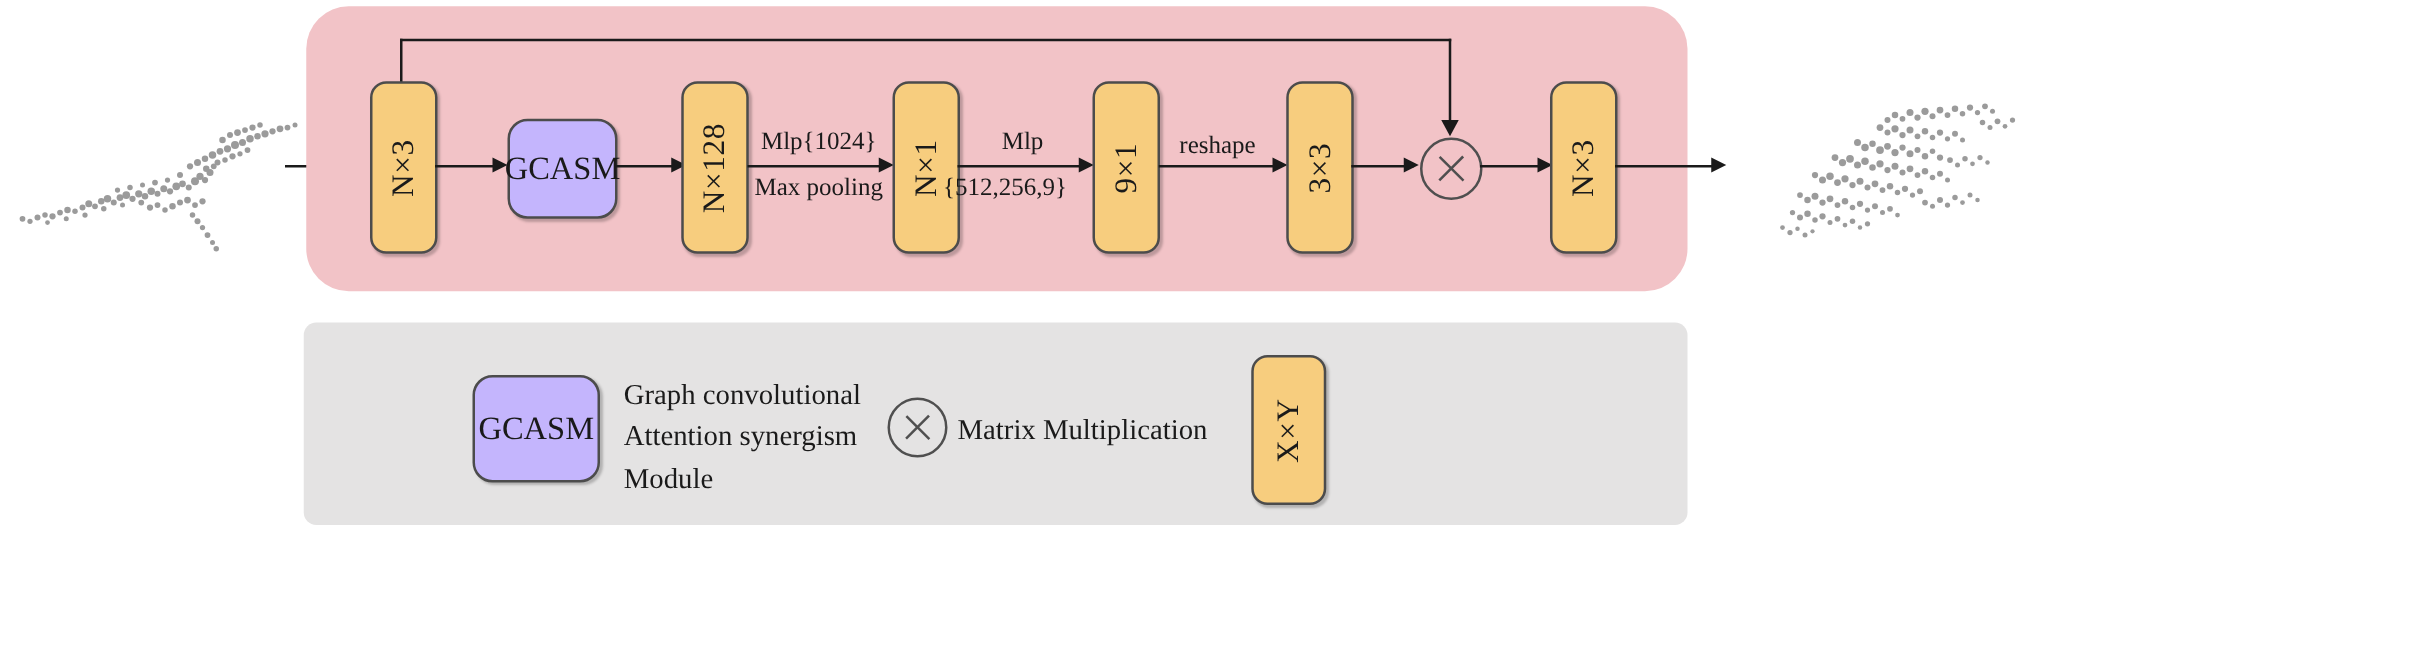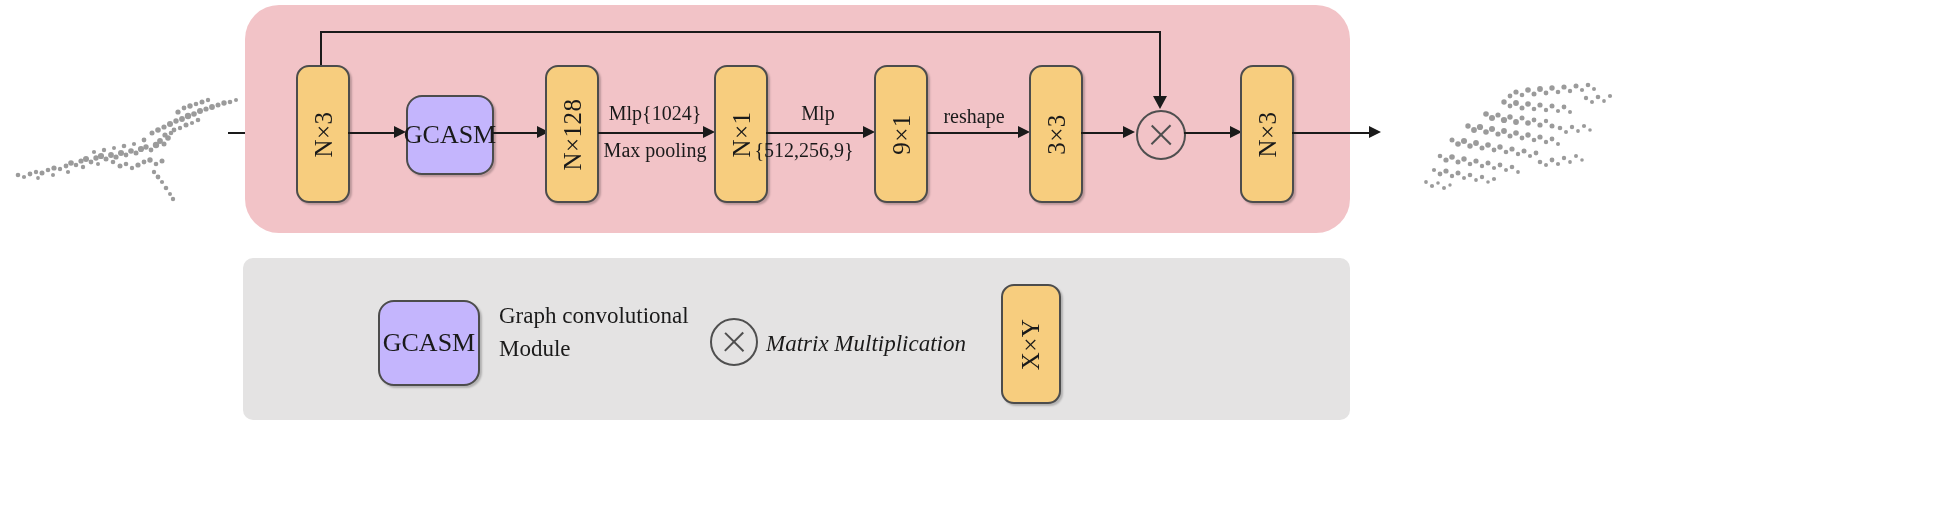--- a/index.html
+++ b/index.html
@@ -356,28 +356,29 @@
     </g>
   </svg>
 
   <div class="legend-panel"></div>
 
   <div class="bbox" style="left:378px;top:300px;width:98px;height:82px;">
     <span>GCASM</span>
   </div>
   <div class="legend-text" style="left:487px;top:299px;margin-left:12px;">
     <span class="ln">Graph convolutional</span>
+    <span class="ln">Attention synergism</span>
     <span class="ln">Module</span>
   </div>
 
   <div class="mul-circle" style="left:710px;top:318px;width:44px;height:44px;">
     <span class="x1"></span>
     <span class="x2"></span>
   </div>
-  <div class="legend-text" style="left:766px;top:327px;font-style:italic;">
+  <div class="legend-text" style="left:766px;top:327px;">
     <span class="ln">Matrix Multiplication</span>
   </div>
 
   <div class="fbox" style="left:1001px;top:284px;width:56px;height:116px;">
     <span class="vtxt">X×Y</span>
   </div>
 
 </div>
 
 </body></html>

